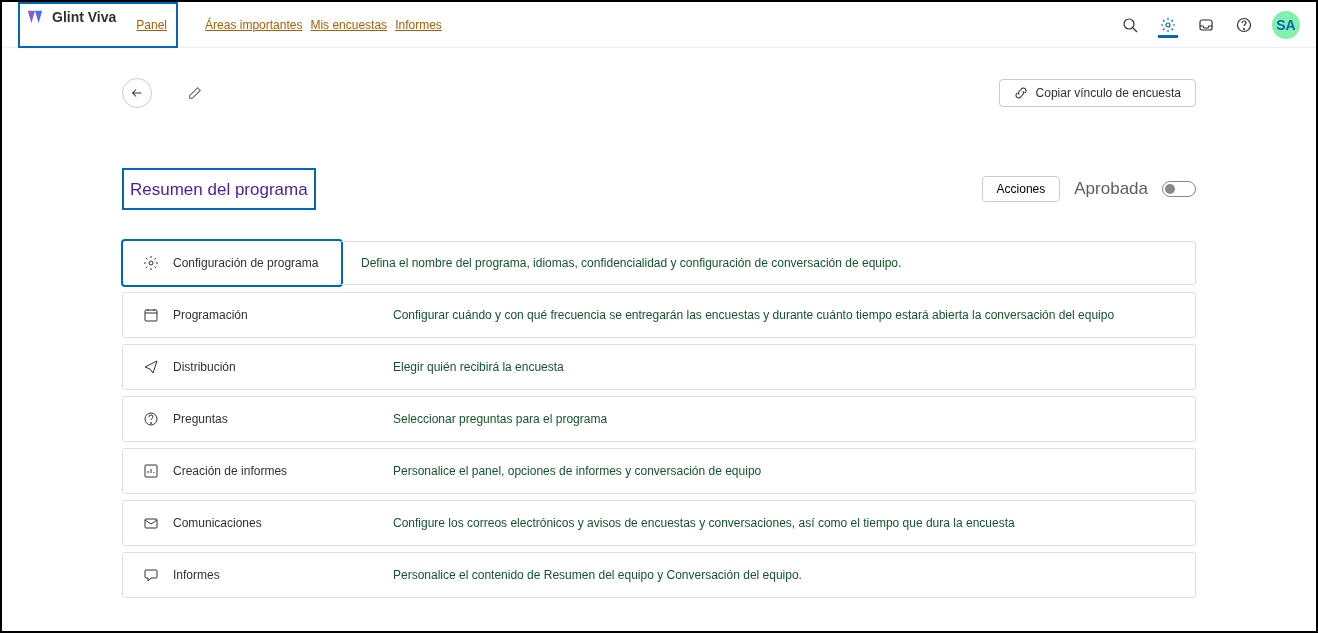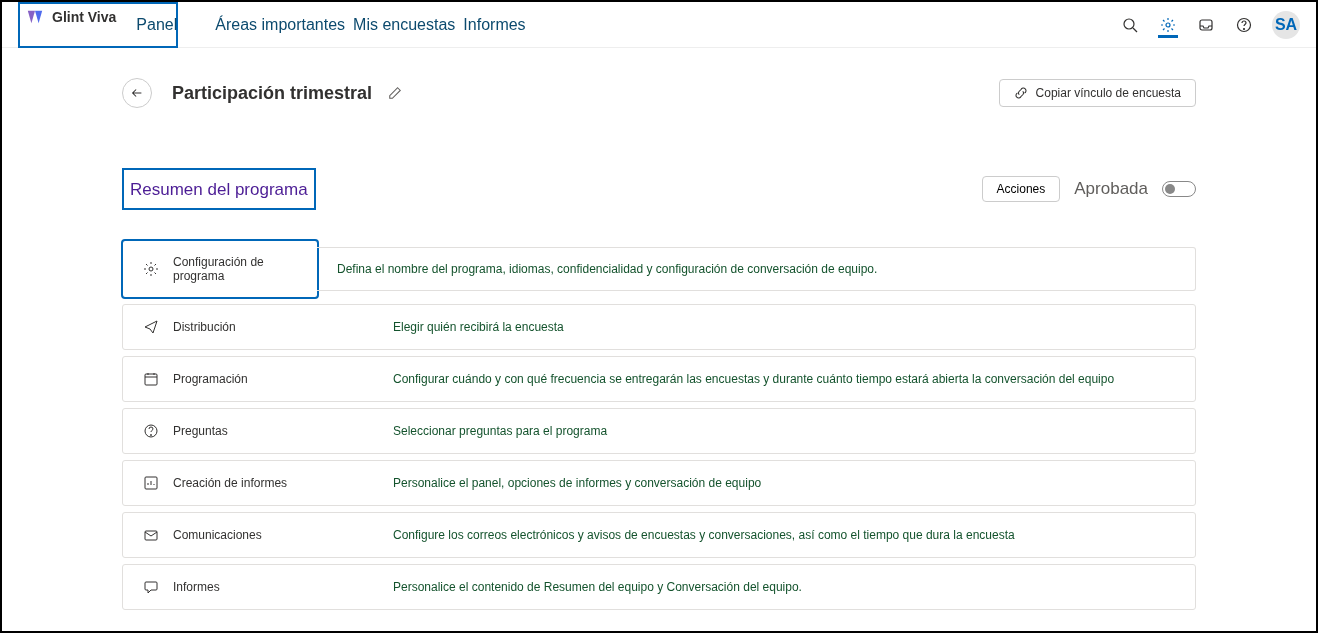--- a/index.html
+++ b/index.html
@@ -37,22 +37,23 @@
     }
     .brand-text {
       font-size: 14px;
       font-weight: 600;
       color: #323130;
     }
     .nav-links {
       display: flex;
       gap: 8px;
       margin-left: -50px;
-      font-size: 16px;
-      color: #0c4a6e;
+      font-size: 12px;
+      color: #a16207;
+      text-decoration: underline;
     }
     .nav-link.panel {
       font-weight: 400;
       margin-right: 30px;
     }
     .top-actions {
       margin-left: auto;
       display: flex;
       align-items: center;
       gap: 18px;
@@ -69,26 +70,26 @@
     .icon-btn.active {
       color: #0067b8;
       border-bottom: 3px solid #0067b8;
       padding-bottom: 4px;
       margin-bottom: -7px;
     }
     .avatar {
       width: 28px;
       height: 28px;
       border-radius: 50%;
-      background: #e5e5e5;
+      background: #86efac;
       color: #0067b8;
       display: flex;
       align-items: center;
       justify-content: center;
-      font-size: 16px;
+      font-size: 14px;
       font-weight: 600;
     }
     
     .content {
       padding: 30px 120px 20px 120px;
     }
     .page-header {
       display: flex;
       align-items: center;
       margin-bottom: 60px;
@@ -190,21 +191,21 @@
       border: 1px solid #e1dfdd;
       border-radius: 3px;
       padding: 14px 20px;
       font-size: 12px;
       color: #323130;
       cursor: pointer;
     }
     .card.highlight {
       outline: 2px solid #0067b8;
       outline-offset: -1px;
-      width: 196px;
+      width: 220px;
       flex-shrink: 0;
     }
     .card-row-0 {
       display: flex;
       align-items: center;
       gap: 0;
     }
     .card-row-0 .card-rest {
       border: 1px solid #e1dfdd;
       border-left: none;
@@ -284,21 +285,20 @@
   </div>
 </div>
 
 <div class="content">
   <div class="page-header">
     <div class="back-btn">
       <svg width="14" height="14" viewBox="0 0 16 16" fill="none" stroke="#323130" stroke-width="1.2">
           <path d="M13 8H3M7 4L3 8l4 4"></path>
         </svg>
     </div>
-    <span class="page-title">Participación trimestral</span>
     <span class="edit-icon-btn">
       <svg width="14" height="14" viewBox="0 0 16 16" fill="none" stroke="currentColor" stroke-width="1.2">
           <path d="M11 2l3 3-9 9H2v-3l9-9z"></path>
         </svg>
     </span>
     <div class="copy-link">
       <span>
         <svg width="14" height="14" viewBox="0 0 16 16" fill="none" stroke="currentColor" stroke-width="1.2">
             <path d="M6 10a3 3 0 010-4l2-2a3 3 0 114 4M10 6a3 3 0 010 4l-2 2a3 3 0 11-4-4"></path>
           </svg>
@@ -331,36 +331,36 @@
         <span class="card-label">Configuración de programa</span>
       </div>
       <div class="card-rest">
         <span class="card-desc">Defina el nombre del programa, idiomas, confidencialidad y configuración de conversación de equipo.</span>
       </div>
     </div>
 
     <div class="card">
       <span class="card-icon">
         <svg viewBox="0 0 16 16" fill="none" stroke="#323130" stroke-width="1">
+            <rect x="2" y="3" width="12" height="11" rx="1"></rect>
+            <path d="M2 6h12M5 2v2M11 2v2"></path>
+          </svg>
+      </span>
+      <span class="card-label">Programación</span>
+      <span class="card-desc">Configurar cuándo y con qué frecuencia se entregarán las encuestas y durante cuánto tiempo estará abierta la conversación del equipo</span>
+    </div>
+
+    <div class="card">
+      <span class="card-icon">
+        <svg viewBox="0 0 16 16" fill="none" stroke="#323130" stroke-width="1">
             <path d="M2 8l12-6-4 12-3-4-5-2z"></path>
           </svg>
       </span>
       <span class="card-label">Distribución</span>
       <span class="card-desc">Elegir quién recibirá la encuesta</span>
-    </div>
-
-    <div class="card">
-      <span class="card-icon">
-        <svg viewBox="0 0 16 16" fill="none" stroke="#323130" stroke-width="1">
-            <rect x="2" y="3" width="12" height="11" rx="1"></rect>
-            <path d="M2 6h12M5 2v2M11 2v2"></path>
-          </svg>
-      </span>
-      <span class="card-label">Programación</span>
-      <span class="card-desc">Configurar cuándo y con qué frecuencia se entregarán las encuestas y durante cuánto tiempo estará abierta la conversación del equipo</span>
     </div>
 
     <div class="card">
       <span class="card-icon">
         <svg viewBox="0 0 16 16" fill="none" stroke="#323130" stroke-width="1">
             <circle cx="8" cy="8" r="6"></circle>
             <path d="M6 6a2 2 0 114 0c0 1-2 1.5-2 3"></path>
             <circle cx="8" cy="12" r="0.5" fill="#323130"></circle>
           </svg>
       </span>

